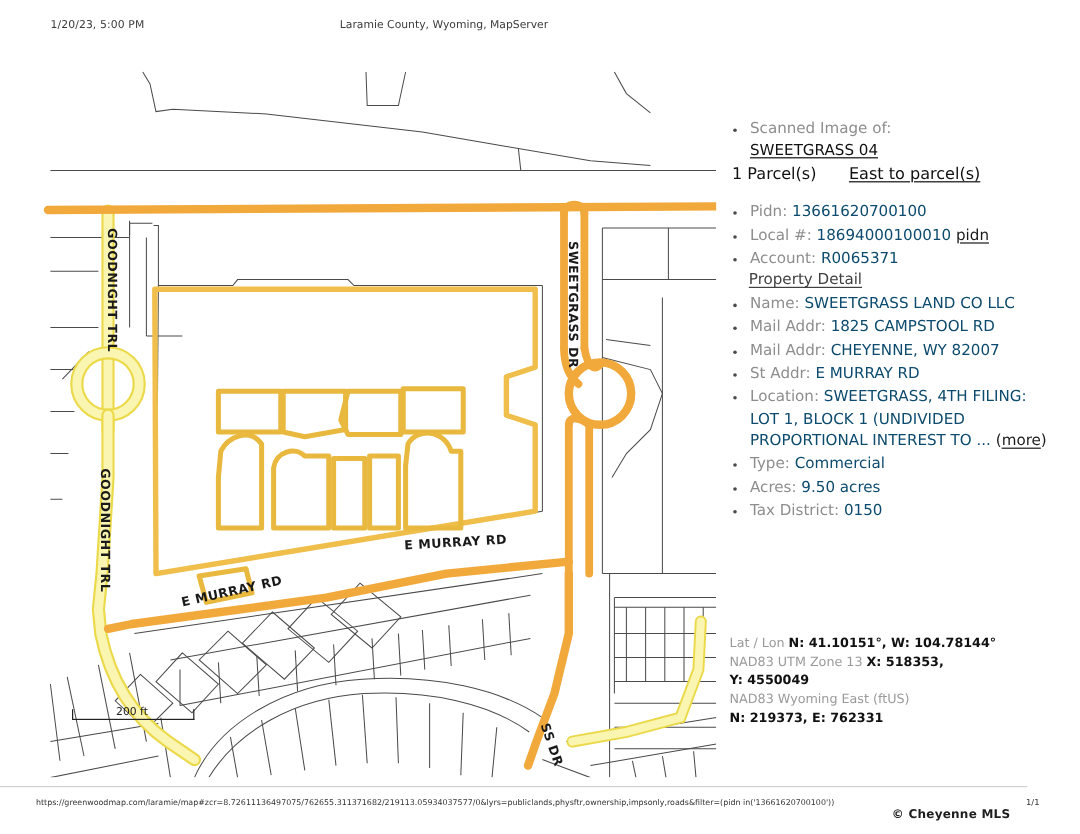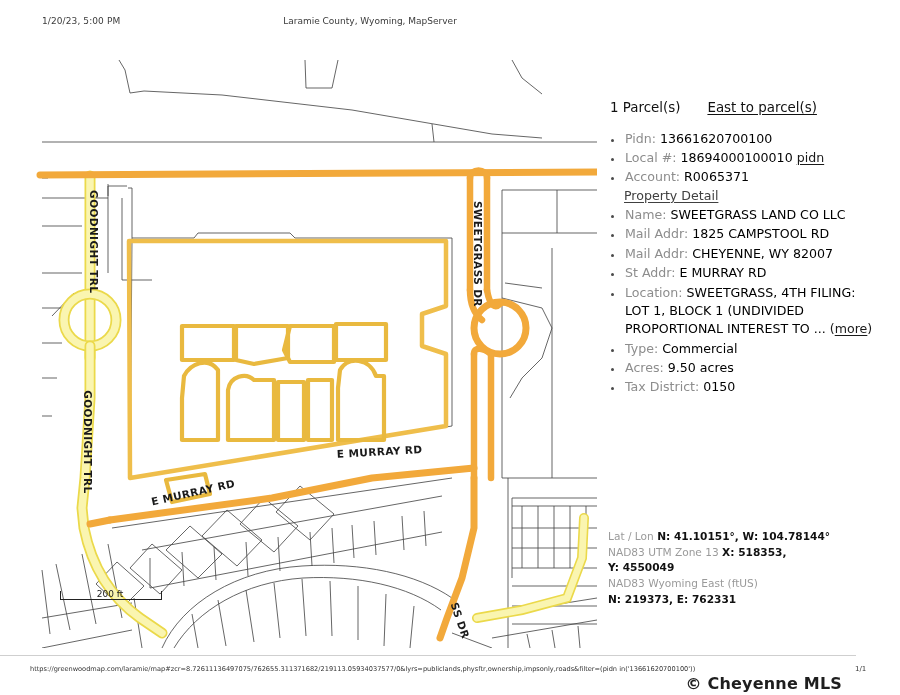--- a/index.html
+++ b/index.html
@@ -50,21 +50,21 @@
     position:absolute;left:0;bottom:1px;width:100px;text-align:center;
     font-size:9px;color:#222;font-family:"DejaVu Sans","Liberation Sans",sans-serif;
   }
 
   
   .info{
     position:absolute;left:608px;top:56px;width:268px;
     font-size:12.6px;line-height:1.46;
   }
   .lbl-g{color:#8d8d8d;}
-  .val-b{color:#000000;}
+  .val-b{color:#0c4a6e;}
   .u{text-decoration:underline;text-underline-offset:2px;}
 
   ul.bl{margin:0;padding:0 0 0 16px;list-style:disc;}
   ul.bl>li{margin:0 0 1px 0;padding-left:1px;}
   ul.bl>li::marker{color:#4a4a4a;font-size:11px;}
 
   .scan-block{margin:0 0 11px 0;}
   .scan-sub{display:block;color:#111;}
 
   .parcel-row{
@@ -95,21 +95,21 @@
   .footer .url{
     position:absolute;left:30px;top:9px;
     font-size:6.6px;color:#333;white-space:nowrap;letter-spacing:0;
   }
   .footer .pg{
     position:absolute;left:855px;top:9px;
     font-size:7px;color:#333;
   }
   .footer .mls{
     position:absolute;right:14px;top:18px;
-    font-size:16px;font-weight:bold;color:#1e1e1e;
+    font-size:10px;font-weight:bold;color:#1e1e1e;
     letter-spacing:.2px;white-space:nowrap;
   }
 </style>
 </head>
 <body>
 
 <div class="print-header">
   <div class="ts">1/20/23, 5:00 PM</div>
   <div class="ttl">Laramie County, Wyoming, MapServer</div>
 </div>
@@ -287,20 +287,26 @@
     </svg>
 
     <div class="scalebar">
       <div class="bar"></div>
       <div class="lbl">200 ft</div>
     </div>
   </div>
 
   <div class="info">
 
+    <ul class="bl scan-block">
+      <li>
+        <span class="lbl-g">Scanned Image of:</span>
+        <span class="scan-sub u">SWEETGRASS 04</span>
+      </li>
+    </ul>
 
     <div class="parcel-row">
       <span>1 Parcel(s)</span>
       <span class="zoomlink u">East to parcel(s)</span>
     </div>
 
     <ul class="bl detail-list">
       <li>
         <span class="lbl-g">Pidn:</span>
         <span class="val-b">13661620700100</span>

